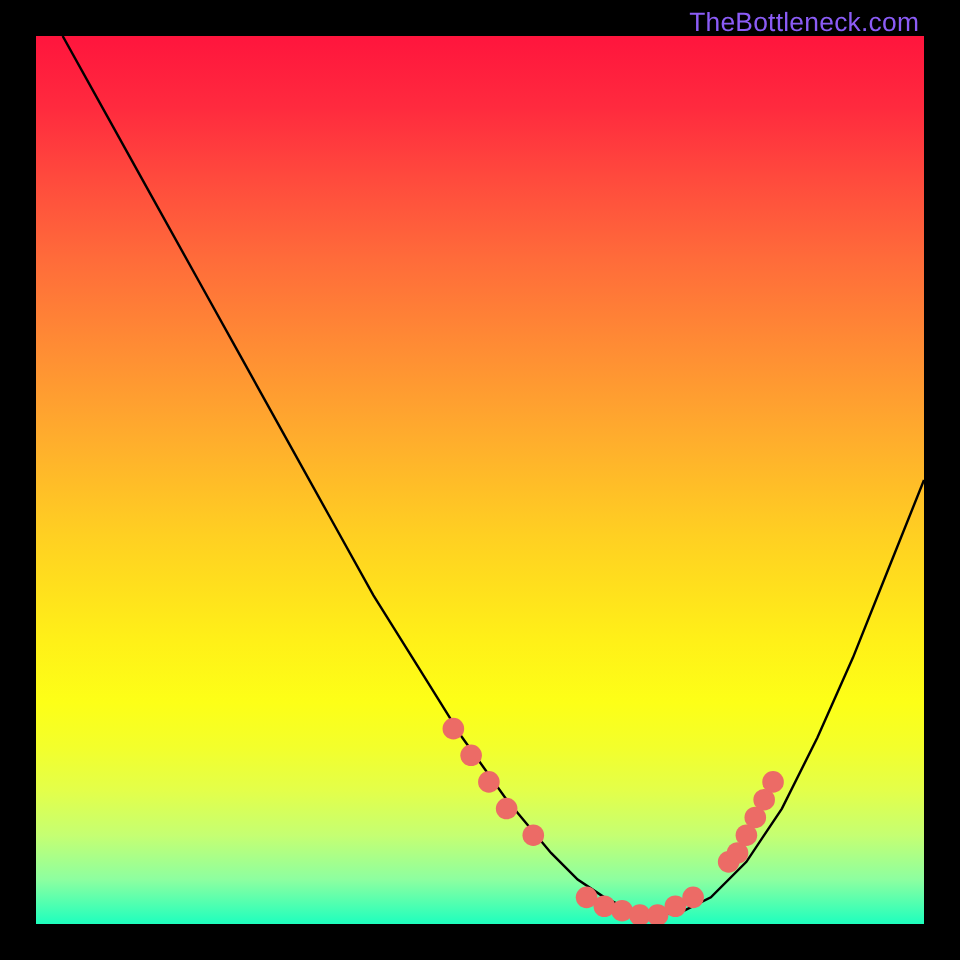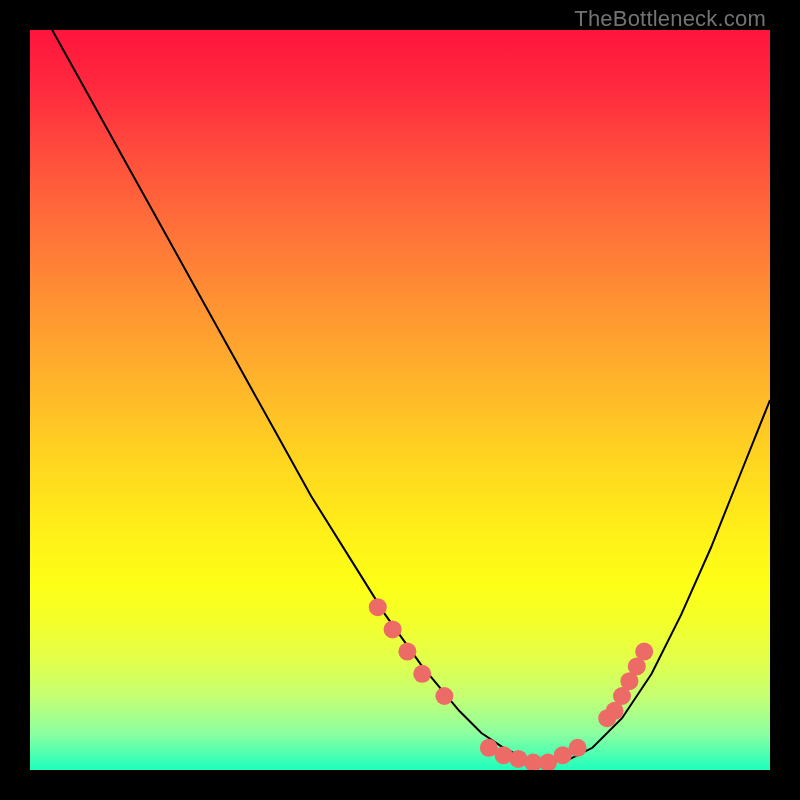--- a/index.html
+++ b/index.html
@@ -37,21 +37,21 @@
       #e3ff4a 85%,
       #c5ff72 90%,
       #8dffa0 95%,
       #1effbe 100%
     );
   }
   .watermark {
     position: absolute;
     top: 6px;
     right: 34px;
-    color: #737373;
+    color: #8b5cf6;
     font-size: 22px;
     font-weight: 500;
     letter-spacing: 0.2px;
     text-align: center;
   }
   svg.curve {
     position: absolute;
     left: 0;
     top: 0;
     width: 740px;

